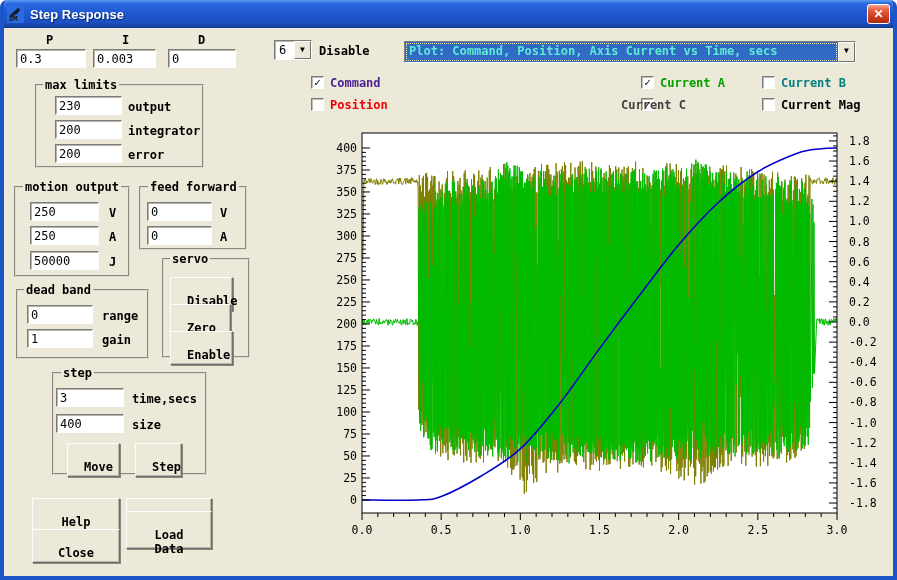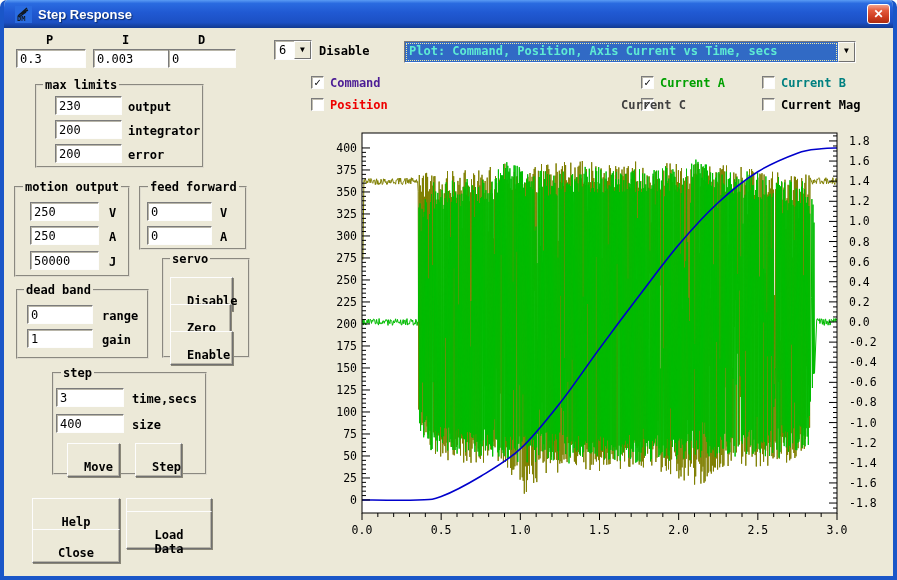--- a/index.html
+++ b/index.html
@@ -3,21 +3,21 @@
 <meta charset="utf-8">
 <style>
   html,body{margin:0;padding:0;background:#fff;}
   *{box-sizing:border-box;}
   .window{position:relative;width:897px;height:580px;background:#ece9d8;
     border-left:4px solid #1a56c8;border-right:4px solid #1a56c8;border-bottom:4px solid #1a56c8;
     border-radius:7px 7px 0 0;overflow:hidden;
     font-family:"DejaVu Sans Mono","Liberation Mono",monospace;font-size:12px;color:#000;}
   .titlebar{position:absolute;left:-4px;top:0;width:897px;height:28px;
     background:linear-gradient(180deg,#5a9cf4 0%,#2a6be0 12%,#2059d2 45%,#1c50c4 80%,#123a90 100%);
-    border-radius:7px 7px 0 0;display:flex;align-items:center;padding-left:8px;}
+    border-radius:7px 7px 0 0;display:flex;align-items:center;}
   .titletext{color:#fff;font-family:"Liberation Sans",sans-serif;font-weight:bold;font-size:13px;
     margin-left:6px;text-shadow:1px 1px 1px #0a2a6a;}
   .appicon{margin-left:7px;width:17px;height:17px;flex:0 0 auto;}
   .closebtn{position:absolute;right:7px;top:4px;width:23px;height:20px;border-radius:3px;
     background:linear-gradient(180deg,#f2a28c 0%,#e35b3d 30%,#cc3b1e 70%,#aa2b10 100%);
     border:1px solid #fff;color:#fff;font-weight:bold;font-size:12px;line-height:18px;text-align:center;
     font-family:"Liberation Sans",sans-serif;cursor:pointer;}
   .entry{position:absolute;height:19px;background:#fff;border:1px solid;
     border-color:#7b7b7b #fdfdfd #fdfdfd #7b7b7b;box-shadow:inset 1px 1px 0 #b8b5a8;
     font-family:"DejaVu Sans Mono","Liberation Mono",monospace;font-size:12px;padding:0 3px;color:#000;}
@@ -52,21 +52,21 @@
       <text x="2" y="15" font-size="7" font-weight="bold" fill="#101820" font-family="monospace">DM</text>
     </svg>
     <span class="titletext">Step Response</span>
     <div class="closebtn">✕</div>
   </div>
 
   <span class="lbl" style="left:42px;top:33px">P</span>
   <span class="lbl" style="left:118px;top:33px">I</span>
   <span class="lbl" style="left:194px;top:33px">D</span>
   <input class="entry" style="left: 12px; top: 49px; width: 70px;" value="0.3">
-  <input class="entry" style="left: 89px; top: 49px; width: 85px;" value="0.003">
+  <input class="entry" style="left: 89px; top: 49px; width: 63px;" value="0.003">
   <input class="entry" style="left: 164px; top: 49px; width: 68px;" value="0">
 
   <div class="combo" style="left:270px;top:40px;width:38px;height:20px">
     <span class="val">6</span>
     <span class="arrow">▼</span>
   </div>
   <span class="lbl" style="left:315px;top:44px">Disable</span>
 
   <div class="combo sel" style="left:400px;top:41px;width:452px;height:22px">
     <span class="val">Plot: Command, Position, Axis Current vs Time, secs</span>

